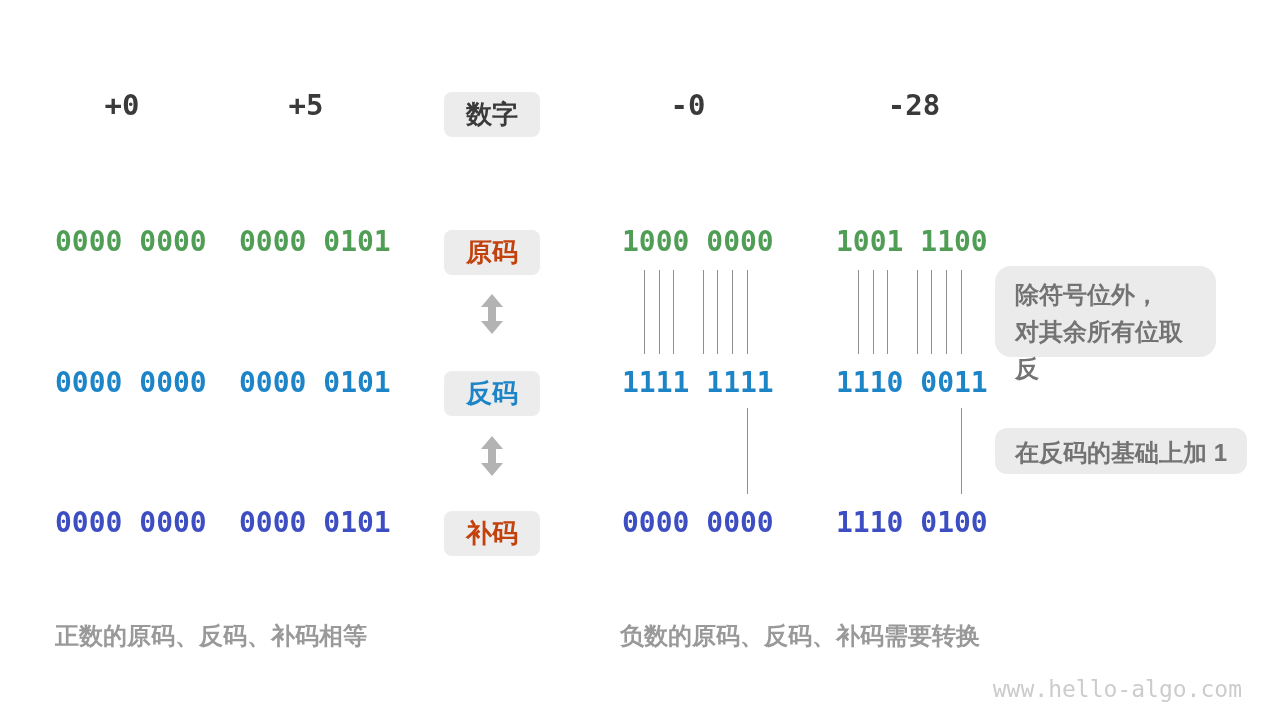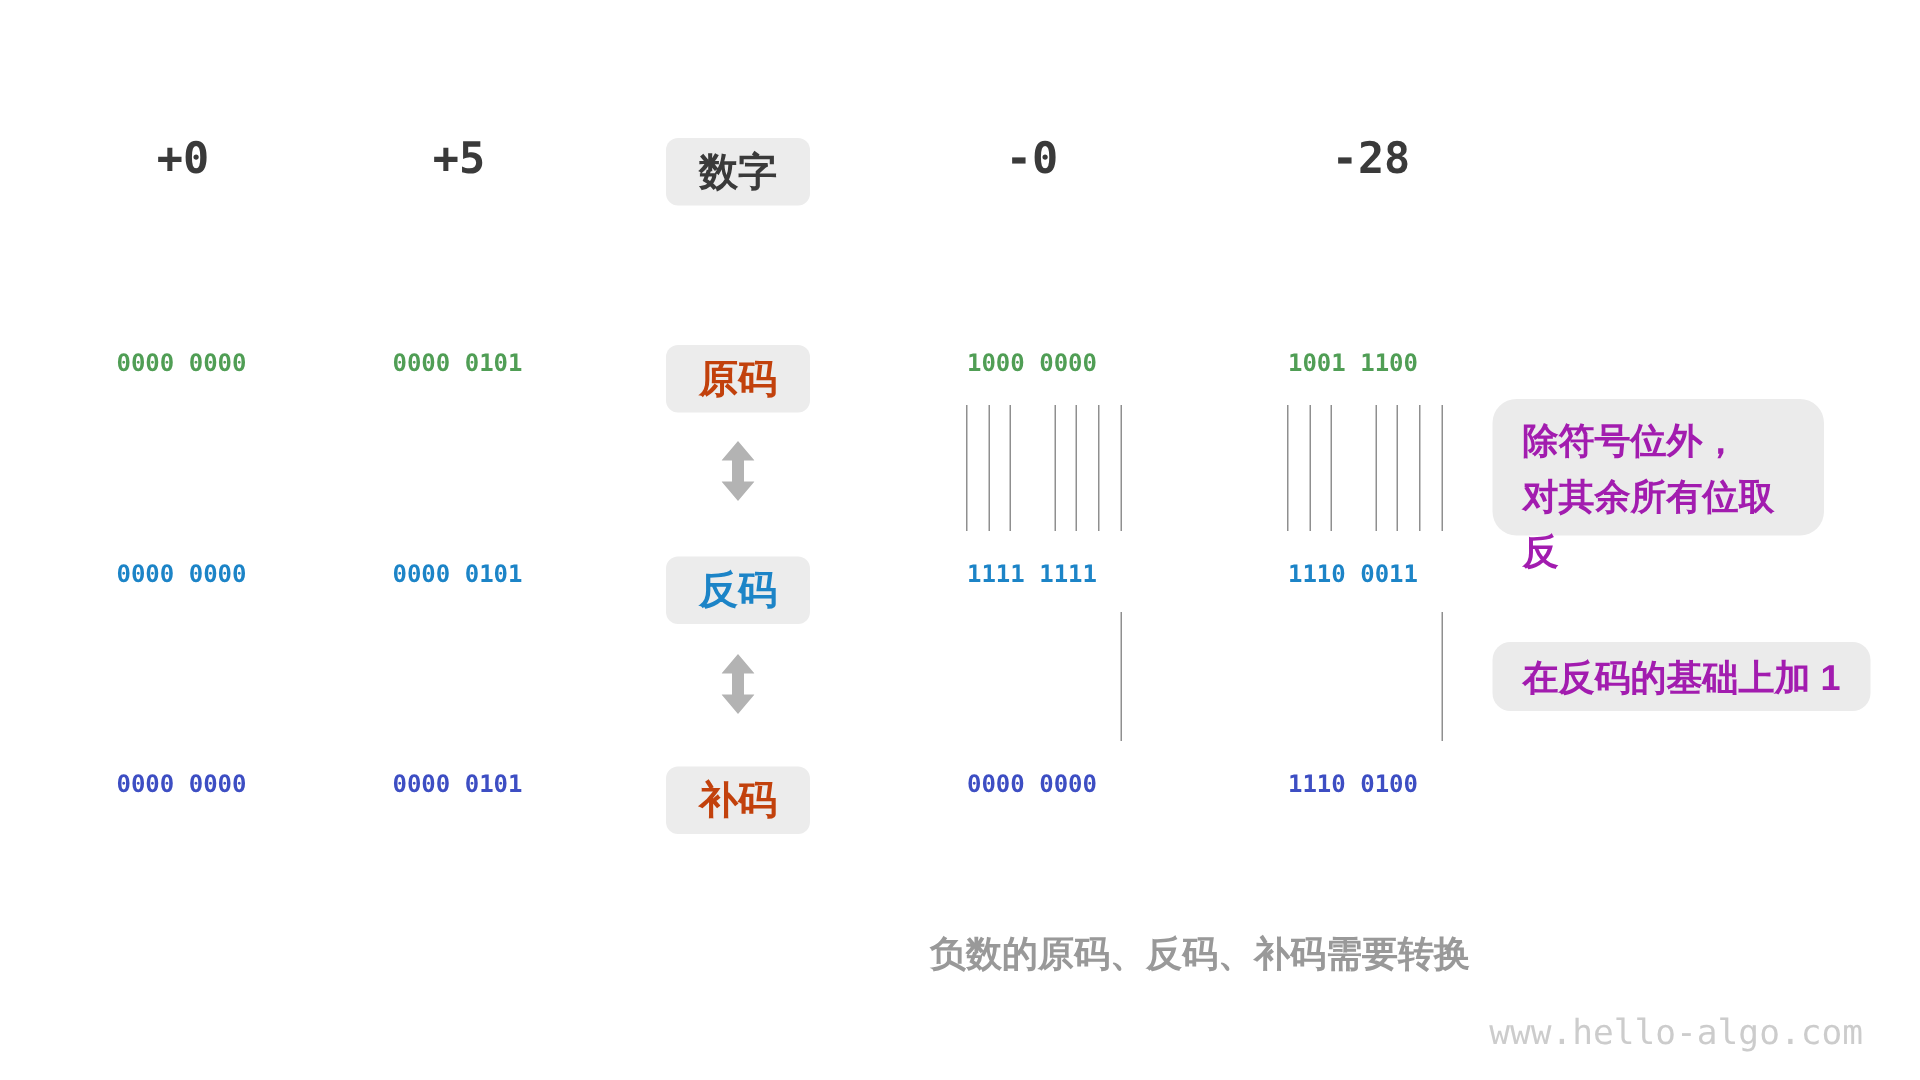--- a/index.html
+++ b/index.html
@@ -23,21 +23,21 @@
     font-size:26px; font-weight:bold;margin-top:10px;
   }
   .label-box.dark   { color:#3a3a3a; }
   .label-box.green  { color:#c2410c; }
   .label-box.blue   { color:#1c84c7;text-align:right; }
   .label-box.indigo { color:#c2410c; }
   
   .bin {
     position:absolute; width:132px; height:30px;
     font-family:"DejaVu Sans Mono", monospace;
-    font-size:16px; font-weight:bold; letter-spacing:0;
+    font-size:28px; font-weight:bold; letter-spacing:0;
     text-align:center; line-height:30px; white-space:pre;
   }
   .row-sign .bin { color:#509e55; }
   .row-ones .bin { color:#1c84c7; }
   .row-twos .bin { color:#3d4ec3; }
   .c1 { left:55px; }  .c2 { left:239px; }
   .c4 { left:622px; } .c5 { left:836px; }
   .r-sign { top:227px; } .r-ones { top:368px; } .r-twos { top:508px; }
   
   .ticks { position:absolute; width:132px; }
@@ -51,21 +51,21 @@
   .ticks7 .t:nth-child(6){ left:110px; }
   .ticks7 .t:nth-child(7){ left:125px; }
   .ticks1 { top:408px; height:86px; }
   .ticks1 .t { left:125px; }
   
   .updown { position:absolute; left:481px; width:22px; height:40px; }
   .updown svg { display:block; }
   
   .bubble {
     position:absolute; background:#ebebeb; border-radius:16px;
-    color:#a21caf; font-weight:bold; font-size:24px; line-height:37px;
+    color:#737373; font-weight:bold; font-size:24px; line-height:37px;
     padding:10px 20px; box-sizing:border-box; white-space:pre-line;
   }
   .bubble.invert { left:995px; top:266px; width:221px; height:91px; }
   .bubble.addone { left:995px; top:428px; width:252px; height:46px; padding-top:6px; border-radius:12px; }
   
   .caption {
     position:absolute; top:620px; font-size:24px; font-weight:bold;
     color:#999999; white-space:nowrap;
   }
   .caption.pos { left:55px; }
@@ -147,17 +147,18 @@
     <div class="bin r-twos c2">0000 0101</div>
     <div class="label-box indigo" style="top:501px;">补码</div>
     <div class="bin r-twos c4">0000 0000</div>
     <div class="bin r-twos c5">1110 0100</div>
   </div>
 
   <div class="bubble invert">除符号位外，
 对其余所有位取反</div>
   <div class="bubble addone">在反码的基础上加 1</div>
 
+  <div class="caption pos">正数的原码、反码、补码相等</div>
   <div class="caption neg">负数的原码、反码、补码需要转换</div>
 
   <div class="watermark">www.hello-algo.com</div>
 
 </div>
 
 </body></html>

